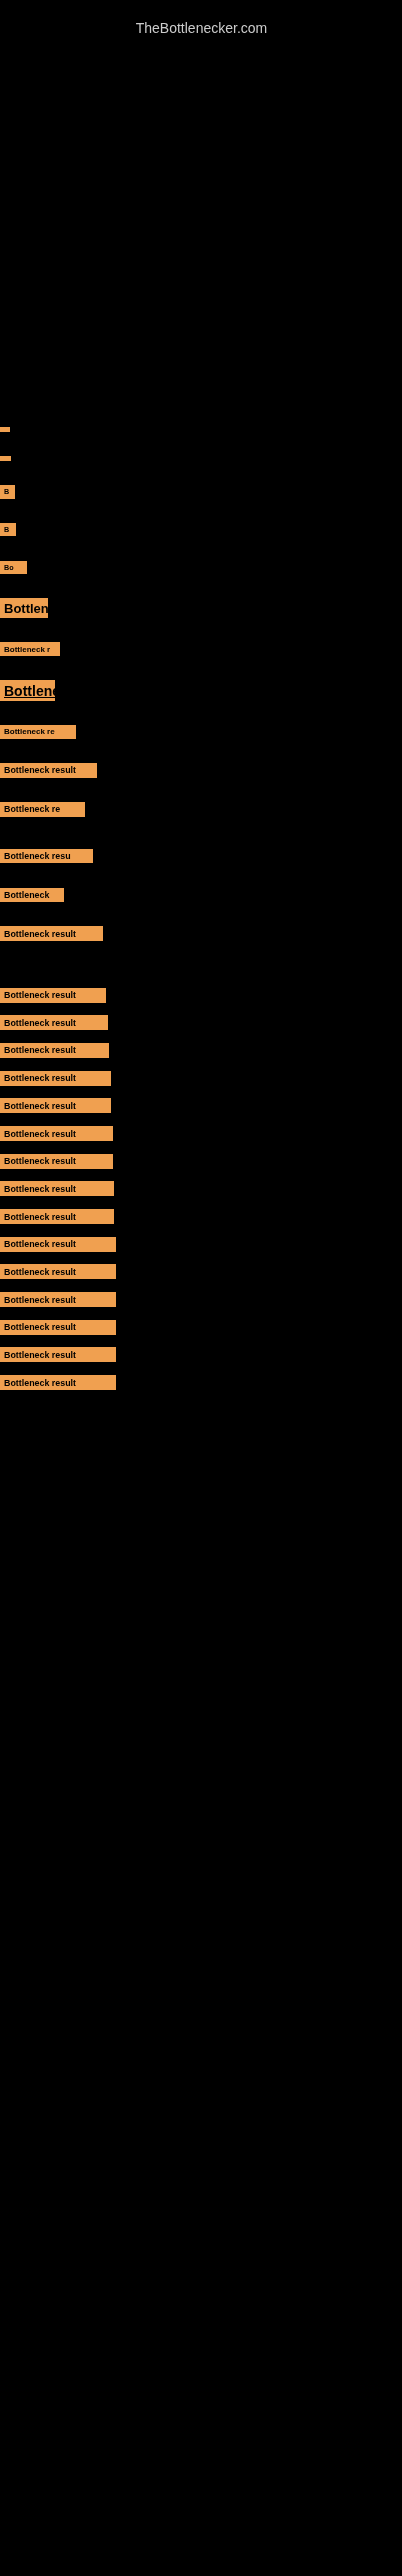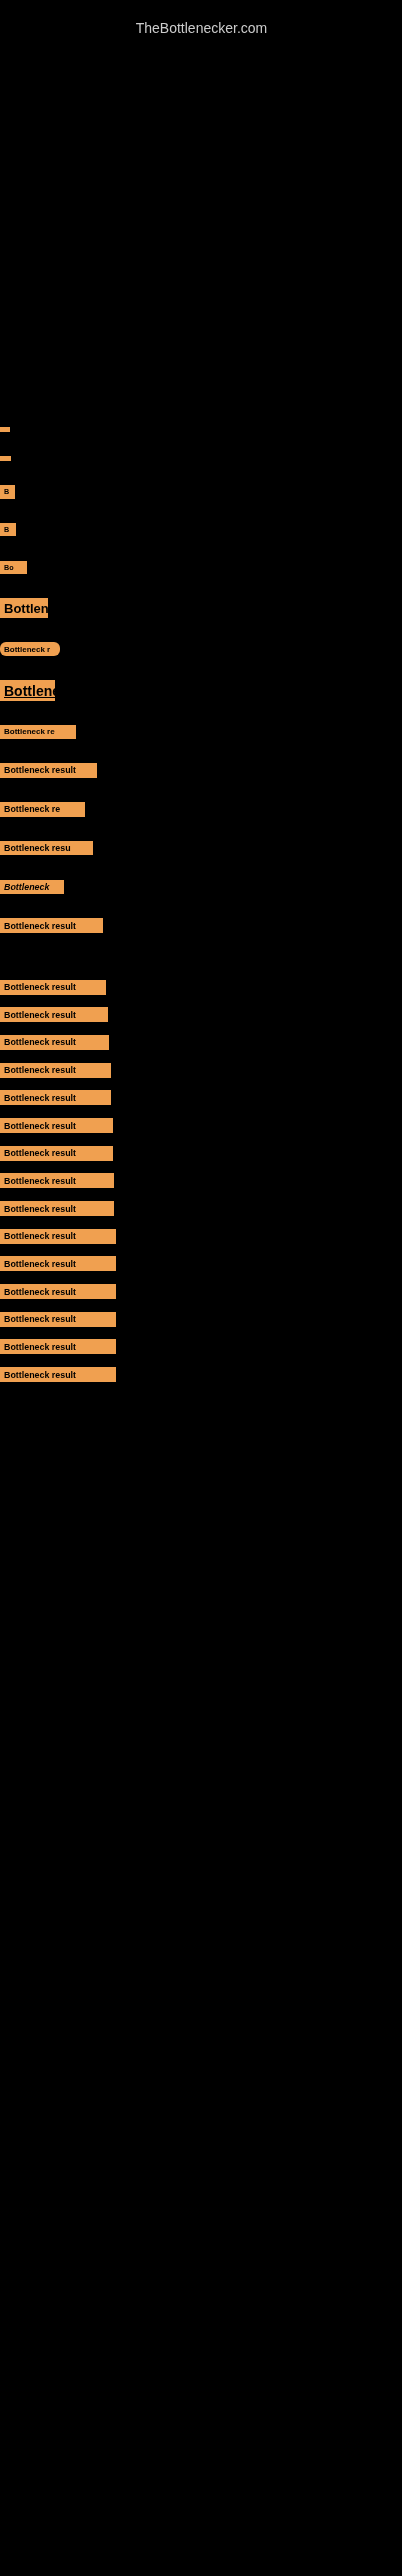--- a/index.html
+++ b/index.html
@@ -52,27 +52,27 @@
       overflow: hidden;
     }
 
     
     .item-1 .bottleneck-label { width: 9.7px; font-size: 7.2px; }
     .item-2 .bottleneck-label { width: 11.3px; font-size: 7.2px; }
     .item-3 .bottleneck-label { width: 14.5px; font-size: 7.2px; }
     .item-4 .bottleneck-label { width: 16px; font-size: 7.2px; }
     .item-5 .bottleneck-label { width: 27px; font-size: 7.2px; }
     .item-6 .bottleneck-label { width: 48px; font-size: 13px; }
-    .item-7 .bottleneck-label { width: 60px; font-size: 8px; border-radius: 6px; }
+    .item-7 .bottleneck-label { width: 60px; font-size: 8px; }
     .item-8 .bottleneck-label { width: 55px; font-size: 14px; text-decoration: underline; }
     .item-9 .bottleneck-label { width: 76px; font-size: 8px; }
     .item-10 .bottleneck-label { width: 97px; font-size: 8.9px; }
     .item-11 .bottleneck-label { width: 85px; font-size: 8.9px; }
-    .item-12 .bottleneck-label { width: 93px; font-size: 8.9px; }
-    .item-13 .bottleneck-label { width: 64px; font-size: 8.9px; font-style: italic; }
+    .item-12 .bottleneck-label { width: 93px; font-size: 8.9px; margin-top: 8px; }
+    .item-13 .bottleneck-label { width: 64px; font-size: 8.9px; }
     .item-14 .bottleneck-label { width: 103px; font-size: 8.9px; }
     .item-15 .bottleneck-label { width: 89px; font-size: 8.9px; }
     .item-16 .bottleneck-label { width: 106px; font-size: 8.9px; }
     .item-17 .bottleneck-label { width: 108px; font-size: 8.9px; }
     .item-18 .bottleneck-label { width: 109px; font-size: 8.9px; }
     .item-19 .bottleneck-label { width: 111px; font-size: 8.9px; }
     .item-20 .bottleneck-label { width: 111px; font-size: 8.9px; }
     .item-21 .bottleneck-label { width: 113px; font-size: 8.9px; }
     .item-22 .bottleneck-label { width: 113px; font-size: 8.9px; }
     .item-23 .bottleneck-label { width: 114px; font-size: 8.9px; }

